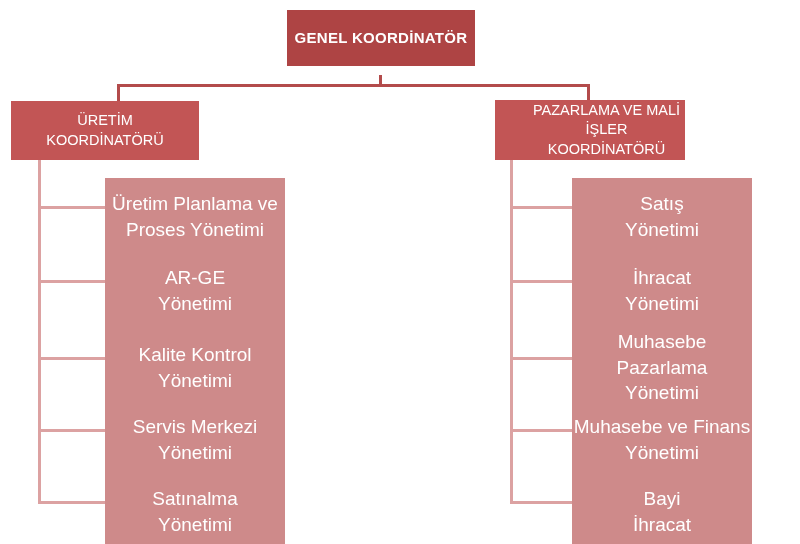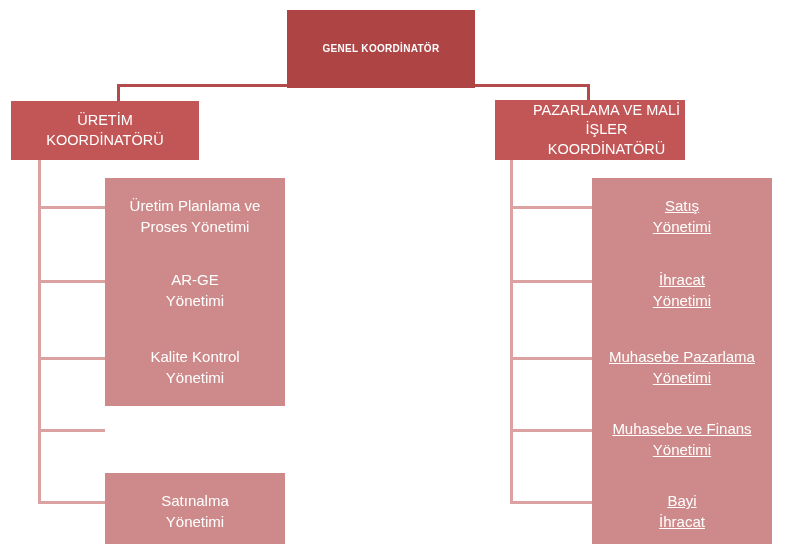--- a/index.html
+++ b/index.html
@@ -12,37 +12,37 @@
   }
   .box{
     position:absolute;
     display:flex;align-items:center;justify-content:center;
     text-align:center;
     color:var(--text,#fff);
     box-sizing:border-box;
   }
   .box .lbl{white-space:pre-line;line-height:1.35;}
   .root-box{
-    left:287px;top:10px;width:188px;height:78px;
+    left:287px;top:10px;width:188px;height:56px;
     background:var(--root-bg,#ae4444);
-    font-weight:bold;font-size:10px;letter-spacing:.3px;text-align:center;
+    font-weight:bold;font-size:15px;letter-spacing:.3px;text-align:center;
   }
   .coord-box{
     background:var(--coordinator-bg,#c25555);
     font-size:14.5px;
   }
   .coord-left{left:11px;top:101px;width:188px;height:59px;}
   .coord-right{left:495px;top:100px;width:190px;height:60px;padding-left:33px;}
   .child-box{
     background:var(--child-bg,#ce8a8a);
-    font-size:15px;
+    font-size:19px;
     width:180px;height:77px;
   }
   .col-left{left:105px;}
-  .col-right{left:592px;text-decoration:underline;}
+  .col-right{left:572px;}
   .row1{top:178px}.row2{top:252px}.row3{top:329px}.row4{top:401px}.row5{top:473px}
 
   
   .line{position:absolute;}
   .dark{background:var(--connector-dark,#b34b4b);}
   .light{background:var(--connector-light,#dca2a2);}
   .root-stub{left:379px;top:75px;width:3px;height:12px;}
   .root-hline{left:117px;top:84px;width:473px;height:3px;}
   .drop-left{left:117px;top:84px;width:3px;height:18px;}
   .drop-right{left:587px;top:84px;width:3px;height:17px;}
@@ -94,20 +94,23 @@
 Proses Yönetimi</span>
   </div>
   <div class="box child-box col-left row2">
     <span class="lbl">AR-GE
 Yönetimi</span>
   </div>
   <div class="box child-box col-left row3">
     <span class="lbl">Kalite Kontrol
 Yönetimi</span>
   </div>
+  <div class="box child-box col-left row4">
+    <span class="lbl">Servis Merkezi Yönetimi</span>
+  </div>
   <div class="box child-box col-left row5">
     <span class="lbl">Satınalma
 Yönetimi</span>
   </div>
 
   <div class="box child-box col-right row1">
     <span class="lbl">Satış
 Yönetimi</span>
   </div>
   <div class="box child-box col-right row2">

